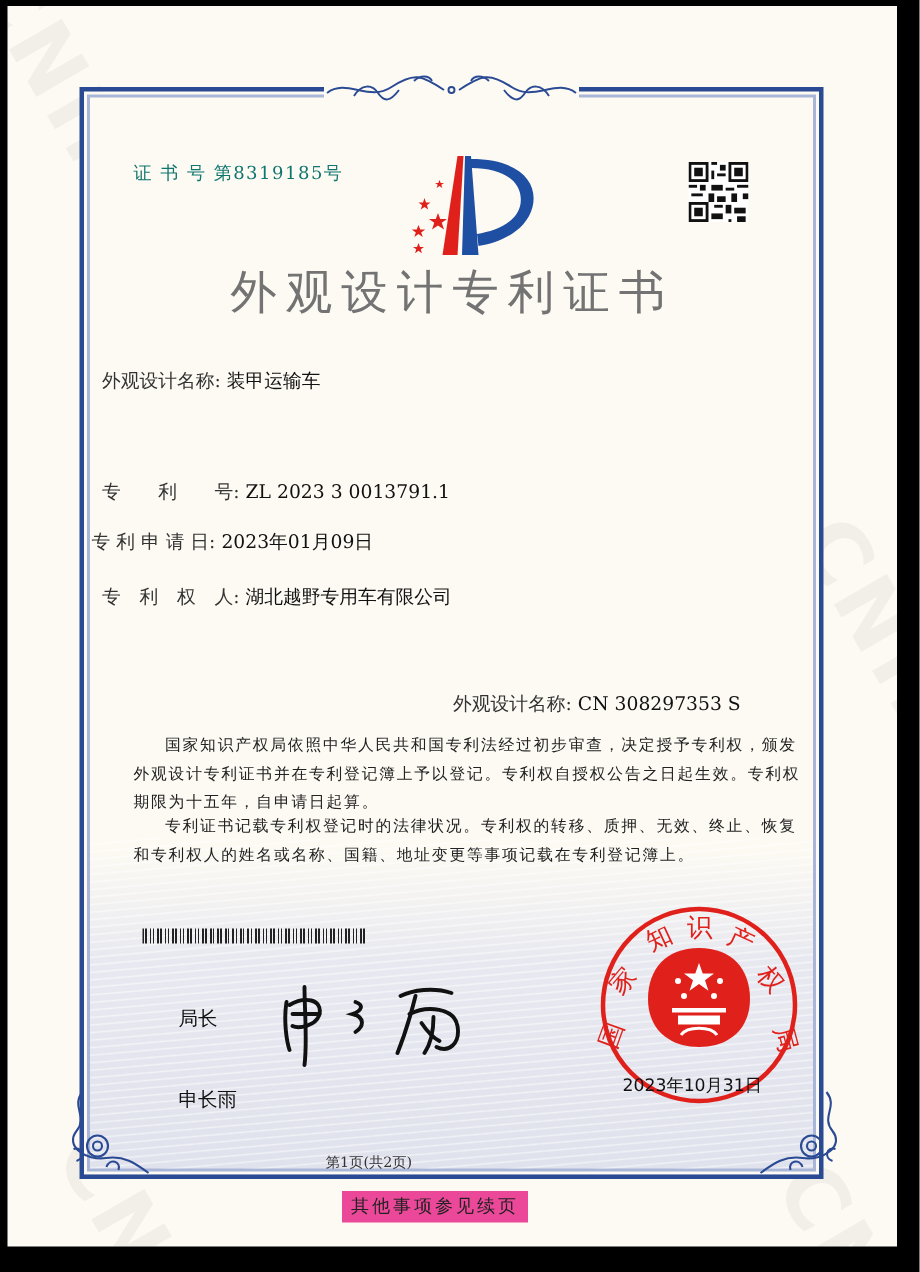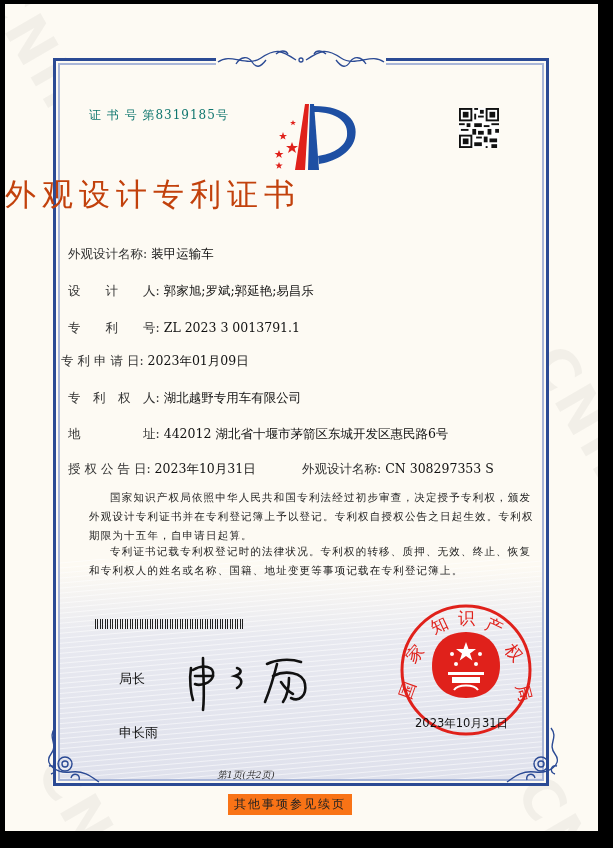--- a/index.html
+++ b/index.html
@@ -11,34 +11,34 @@
   .frame { position:absolute; left:48px; top:54px; width:496px; height:728px;
            border:3px solid #2b4a94; box-shadow: inset 0 0 0 2px #fdfaf3, inset 0 0 0 4px #a9b6d8; box-sizing:border-box;
            background:linear-gradient(180deg, #fdfaf3 0%, #fdfaf3 70%, #e8e9f0 80%, #dfe1ec 100%); }
   .frame-waves { position:absolute; left:4px; right:4px; bottom:4px; height:220px;
            background:repeating-linear-gradient(175deg, rgba(255,255,255,0.0) 0px, rgba(255,255,255,0.0) 3px, rgba(255,255,255,0.55) 4px, rgba(255,255,255,0.0) 5px); }
   .ornament-top { position:absolute; left:211px; top:50px; width:170px; height:14px; background:#fdfaf3; }
   .ornament-corner { position:absolute; width:60px; height:60px; }
   .cert-no { position:absolute; left:84px; top:103px; font-size:12px; color:#0f766e; letter-spacing:1px; }
   .qr { position:absolute; left:454px; top:104px; width:40px; height:40px; }
   .logo { position:absolute; left:262px; top:98px; width:100px; height:70px; }
-  .title { position:absolute; left:0; width:593px; top:170px; font-family:"DejaVu Sans", sans-serif;
-           font-size:31px; color:#c2410c; letter-spacing:6px; font-weight:normal; }
+  .title { position:absolute; left:0; width:593px; top:170px; text-align:center; font-family:"DejaVu Sans", sans-serif;
+           font-size:31px; color:#737373; letter-spacing:6px; font-weight:normal; }
   .field { position:absolute; font-size:12.5px; color:#222; white-space:nowrap; }
   .field .lbl { display:inline-block; color:#333; }
   .field .val { color:#111; }
   .para { position:absolute; left:84px; width:452px; font-size:10.5px; line-height:19px; color:#222; letter-spacing:1.2px; text-indent:2em; }
   .barcode { position:absolute; left:90px; top:615px; width:150px; height:10px;
              background:repeating-linear-gradient(90deg, #222 0 1px, transparent 1px 2px, #222 2px 3px, transparent 3px 5px); }
   .director { position:absolute; left:90px; font-family:"DejaVu Sans", sans-serif; font-size:13px; color:#111;margin-left:24px; }
   .signature { position:absolute; left:180px; top:650px; width:130px; height:58px; }
   .seal { position:absolute; left:391px; top:600px; width:140px; height:140px; }
   .seal-date { position:absolute; left:410px; top:712px; font-family:"DejaVu Sans", sans-serif; font-size:11.5px; color:#111; }
-  .page-no { position:absolute; left:0; width:482px; text-align:center; top:765px; font-size:9.5px; color:#333;font-style:italic; }
-  .footer-note { position:absolute; left:223px; top:790px; font-size:12px; color:#222; letter-spacing:2px; background:#f97316; padding:2px 6px; }
+  .page-no { position:absolute; left:0; width:482px; text-align:center; top:765px; font-size:9.5px; color:#333; }
+  .footer-note { position:absolute; left:223px; top:790px; font-size:12px; color:#222; letter-spacing:2px; background:#ec4899; padding:2px 6px; }
 </style>
 </head>
 <body>
 
 <div class="paper">
 
   <div class="wm" style="left:20px;top:-40px;">CNIPA</div>
   <div class="wm" style="left:390px;top:170px;">CNIPA</div>
   <div class="wm" style="left:160px;top:430px;">CNIPA</div>
   <div class="wm" style="left:570px;top:330px;">CNIPA</div>
@@ -131,43 +131,31 @@
         <rect x="14" y="20" width="1" height="1"></rect>
     </g>
   </svg>
 
   <div class="title">外观设计专利证书</div>
 
   <div class="field" style="left:63px;top:242px">
     <span class="lbl">外观设计名称:</span>
     <span class="val">装甲运输车</span>
   </div>
-  <div class="field" style="left:63px;top:279px">
-    <span class="lbl">设　　计　　人:</span>
-    <span class="val">郭家旭;罗斌;郭延艳;易昌乐</span>
-  </div>
   <div class="field" style="left:63px;top:316px">
     <span class="lbl">专　　利　　号:</span>
     <span class="val">ZL 2023 3 0013791.1</span>
   </div>
   <div class="field" style="left:56px;top:349px">
     <span class="lbl">专 利 申 请 日:</span>
     <span class="val">2023年01月09日</span>
   </div>
   <div class="field" style="left:63px;top:386px">
     <span class="lbl">专　利　权　人:</span>
     <span class="val">湖北越野专用车有限公司</span>
-  </div>
-  <div class="field" style="left:63px;top:422px">
-    <span class="lbl">地　　　　　址:</span>
-    <span class="val">442012 湖北省十堰市茅箭区东城开发区惠民路6号</span>
-  </div>
-  <div class="field" style="left:63px;top:457px">
-    <span class="lbl">授 权 公 告 日:</span>
-    <span class="val">2023年10月31日</span>
   </div>
   <div class="field" style="left:297px;top:457px">
     <span class="lbl">外观设计名称:</span>
     <span class="val">CN 308297353 S</span>
   </div>
 
   <div class="para" style="top:484px">国家知识产权局依照中华人民共和国专利法经过初步审查，决定授予专利权，颁发外观设计专利证书并在专利登记簿上予以登记。专利权自授权公告之日起生效。专利权期限为十五年，自申请日起算。</div>
   <div class="para" style="top:538px">专利证书记载专利权登记时的法律状况。专利权的转移、质押、无效、终止、恢复和专利权人的姓名或名称、国籍、地址变更等事项记载在专利登记簿上。</div>
 
   <div class="barcode"></div>

